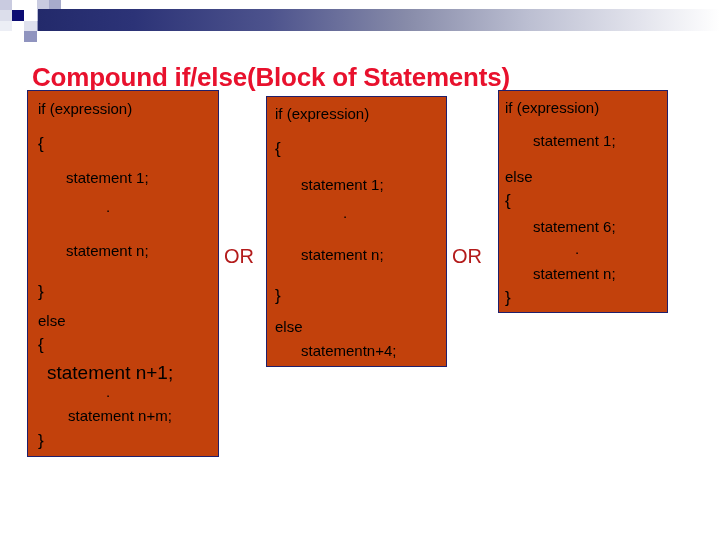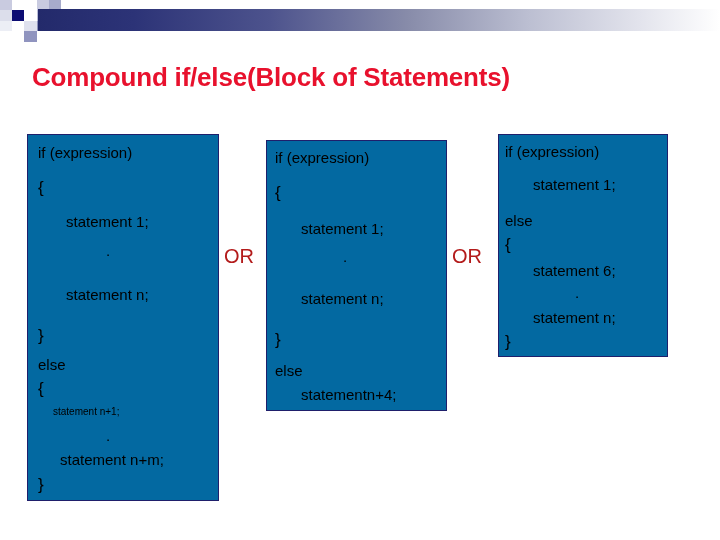--- a/index.html
+++ b/index.html
@@ -46,26 +46,25 @@
     color: #e8112d;
     letter-spacing: -0.2px;
     white-space: nowrap;
     margin-top: 26px;
   }
 
   
   .code-box {
     position: absolute;
     border: 1px solid #1f1f6b;
-    background: #0369a1;
+    background: #c2410c;
     box-sizing: border-box;
     font-size: 15px;
     color: #000000;
     line-height: 1;
-    margin-top: 44px;
   }
   .code-line {
     position: absolute;
     white-space: pre;
   }
 
   
   .or-label {
     position: absolute;
     color: #b31b1b;
@@ -99,23 +98,23 @@
 <div id="boxes-root">
     <div class="code-box" style="left: 27px; top: 90px; width: 192px; height: 367px; border-color: rgb(31, 31, 107);">
       <div class="code-line" style="left: 10px; top: 10px; font-size: 15px;">if (expression)</div>
       <div class="code-line" style="left: 10px; top: 44px; font-size: 17px;">{</div>
       <div class="code-line" style="left: 38px; top: 79px; font-size: 15px;">statement 1;</div>
       <div class="code-line" style="left: 78px; top: 108px; font-size: 15px;">.</div>
       <div class="code-line" style="left: 38px; top: 152px; font-size: 15px;">statement n;</div>
       <div class="code-line" style="left: 10px; top: 192px; font-size: 17px;">}</div>
       <div class="code-line" style="left: 10px; top: 222px; font-size: 15px;">else</div>
       <div class="code-line" style="left: 10px; top: 245px; font-size: 17px;">{</div>
-      <div class="code-line" style="left: 25px; top: 272px; font-size: 10px;">statement n+1;</div>
+      <div class="code-line" style="left: 19px; top: 272px; font-size: 19px;">statement n+1;</div>
       <div class="code-line" style="left: 78px; top: 293px; font-size: 15px;">.</div>
-      <div class="code-line" style="left: 32px; top: 317px; font-size: 15px;">statement n+m;</div>
+      <div class="code-line" style="left: 40px; top: 317px; font-size: 15px;">statement n+m;</div>
       <div class="code-line" style="left: 10px; top: 341px; font-size: 17px;">}</div>
     </div>
     <div class="code-box" style="left: 266px; top: 96px; width: 181px; height: 271px; border-color: rgb(31, 31, 107);">
       <div class="code-line" style="left: 8px; top: 9px; font-size: 15px;">if (expression)</div>
       <div class="code-line" style="left: 8px; top: 43px; font-size: 17px;">{</div>
       <div class="code-line" style="left: 34px; top: 80px; font-size: 15px;">statement 1;</div>
       <div class="code-line" style="left: 76px; top: 108px; font-size: 15px;">.</div>
       <div class="code-line" style="left: 34px; top: 150px; font-size: 15px;">statement n;</div>
       <div class="code-line" style="left: 8px; top: 190px; font-size: 17px;">}</div>
       <div class="code-line" style="left: 8px; top: 222px; font-size: 15px;">else</div>

